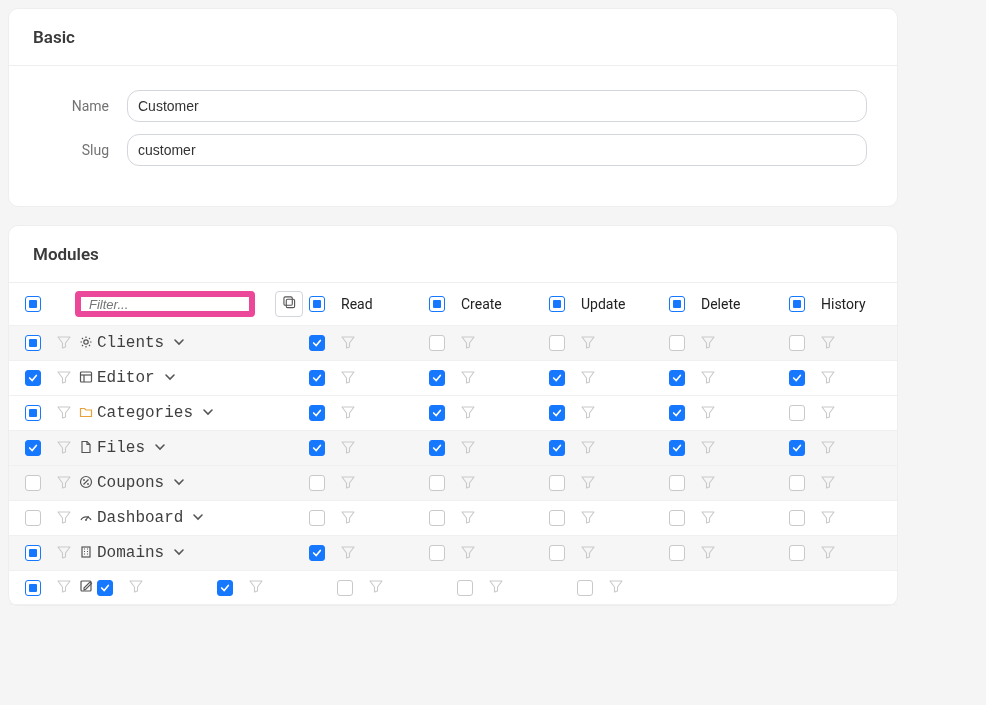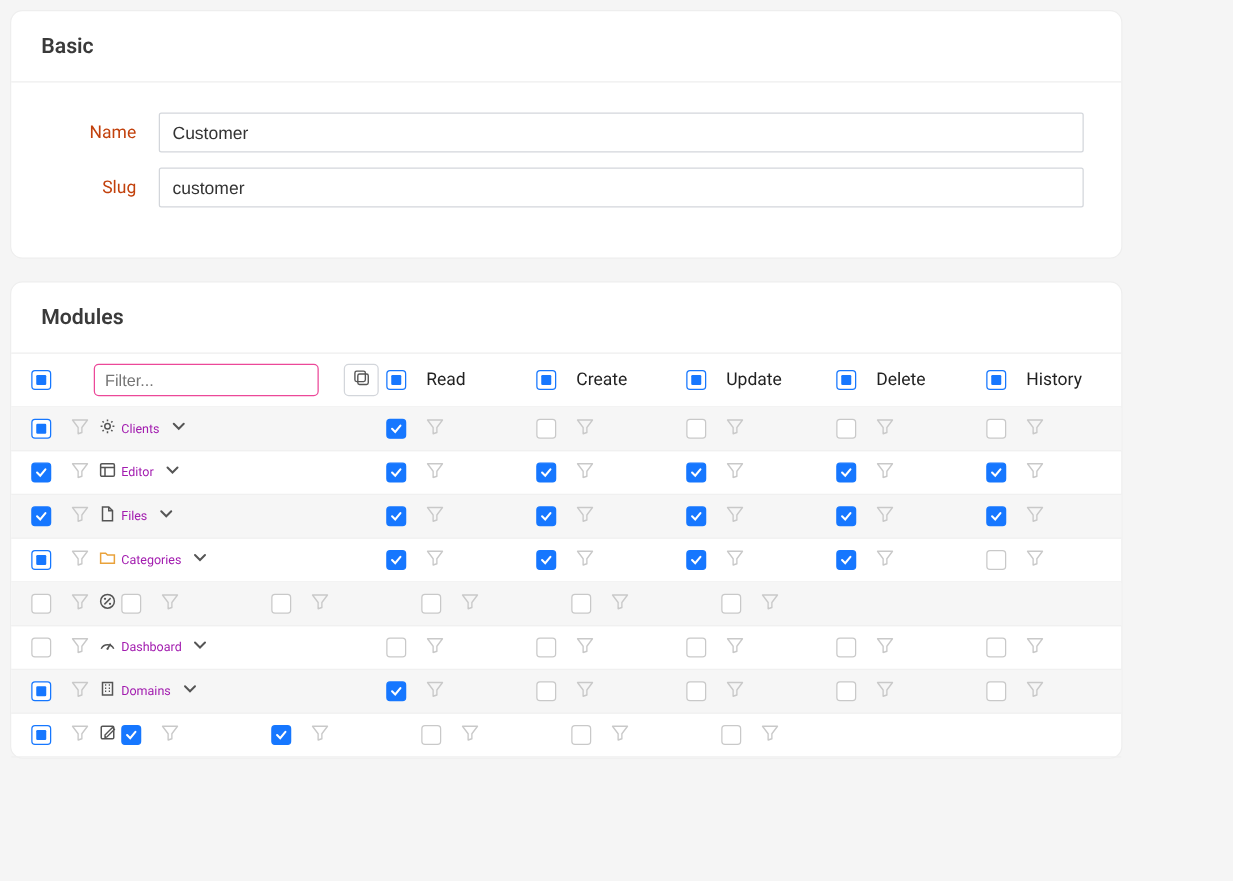--- a/index.html
+++ b/index.html
@@ -35,28 +35,28 @@
   }
   .form-row {
     display: flex;
     align-items: center;
     margin-bottom: 12px;
   }
   .form-label {
     width: 70px;
     text-align: right;
     margin-right: 18px;
-    color: #c2410c;
+    color: #737373;
     font-size: 14px;
   }
   .form-control {
     flex: 1;
     height: 32px;
     border: 1px solid #d3d6db;
-    border-radius: 2px;
+    border-radius: 12px;
     padding: 0 10px;
     font-size: 14px;
     color: #333;
     outline: none;
   }
   .select-wrap {
     flex: 1;
     display: flex;
   }
   .select-box {
@@ -102,25 +102,26 @@
   .data-row.striped { background: #f6f6f6; }
   .col-select { width: 28px; display:flex; align-items:center; }
   .col-funnel { width: 22px; display:flex; align-items:center; justify-content:center; }
   .col-icon   { width: 22px; display:flex; align-items:center; justify-content:center; color:#555; }
   .col-name   { flex: 1; display:flex; align-items:center; gap:8px; }
   .col-perm   { width: 120px; display:flex; align-items:center; gap:16px; }
   .col-perm.history { width: 92px; }
   .filter-input {
     height: 26px;
     width: 180px;
-    border: 1px solid #ec4899;
+    border: 6px solid #ec4899;
     border-radius: 4px;
     padding: 0 8px;
     font-size: 13px;
     margin-right: 10px;
+    font-style: italic;
   }
   .copy-btn {
     width: 28px; height: 26px;
     border: 1px solid #d3d6db;
     border-radius: 4px;
     background: #fff;
     display:flex; align-items:center; justify-content:center;
     cursor:pointer;
     color:#555;
   }
@@ -163,21 +164,21 @@
   .cb.checked .check { display: block; }
 
   .funnel {
     color: #c9c9c9;
     cursor: pointer;
   }
   .chevron {
     color: #555;
     cursor: pointer;
   }
-  .mod-label { font-size: 10px; color:#a21caf; }
+  .mod-label { font-size: 16px; color:#404040;font-family:Liberation Mono, monospace; }
   .folder-icon { color: #e9a23b; }
 </style>
 </head>
 <body>
 
 <div class="page">
 
   <div class="card">
     <div class="card-header">
       <span class="card-title">Basic</span>
@@ -364,20 +365,87 @@
               <span class="cb checked">
                 <svg class="check" viewBox="0 0 12 12">
                   <use href="#i-checkmark"></use>
                 </svg>
               </span>
               <span class="funnel"><svg width="14" height="14" viewBox="0 0 14 14">
                   <use href="#i-funnel"></use>
                 </svg></span>
             </div>
           </div>
+          <div class="data-row">
+            <div class="col-select">
+              <span class="cb indet"></span>
+            </div>
+            <div class="col-funnel">
+              <span class="funnel"><svg width="14" height="14" viewBox="0 0 14 14">
+                  <use href="#i-funnel"></use>
+                </svg></span>
+            </div>
+            <div class="col-icon">
+              <span class="folder-icon"><svg width="14" height="14" viewBox="0 0 14 14">
+                  <use href="#i-folder"></use>
+                </svg></span>
+            </div>
+            <div class="col-name">
+    <span class="mod-label">Categories</span>
+    <span class="chevron"><svg width="14" height="14" viewBox="0 0 14 14">
+                  <use href="#i-chevron"></use>
+                </svg></span>
+  </div>
+            <div class="col-perm">
+              <span class="cb checked">
+                <svg class="check" viewBox="0 0 12 12">
+                  <use href="#i-checkmark"></use>
+                </svg>
+              </span>
+              <span class="funnel"><svg width="14" height="14" viewBox="0 0 14 14">
+                  <use href="#i-funnel"></use>
+                </svg></span>
+            </div>
+            <div class="col-perm">
+              <span class="cb checked">
+                <svg class="check" viewBox="0 0 12 12">
+                  <use href="#i-checkmark"></use>
+                </svg>
+              </span>
+              <span class="funnel"><svg width="14" height="14" viewBox="0 0 14 14">
+                  <use href="#i-funnel"></use>
+                </svg></span>
+            </div>
+            <div class="col-perm">
+              <span class="cb checked">
+                <svg class="check" viewBox="0 0 12 12">
+                  <use href="#i-checkmark"></use>
+                </svg>
+              </span>
+              <span class="funnel"><svg width="14" height="14" viewBox="0 0 14 14">
+                  <use href="#i-funnel"></use>
+                </svg></span>
+            </div>
+            <div class="col-perm">
+              <span class="cb checked">
+                <svg class="check" viewBox="0 0 12 12">
+                  <use href="#i-checkmark"></use>
+                </svg>
+              </span>
+              <span class="funnel"><svg width="14" height="14" viewBox="0 0 14 14">
+                  <use href="#i-funnel"></use>
+                </svg></span>
+            </div>
+            <div class="col-perm history">
+              <span class="cb"></span>
+              <span class="funnel"><svg width="14" height="14" viewBox="0 0 14 14">
+                  <use href="#i-funnel"></use>
+                </svg></span>
+            </div>
+          </div>
           <div class="data-row striped">
             <div class="col-select">
               <span class="cb checked">
                 <svg class="check" viewBox="0 0 12 12">
                   <use href="#i-checkmark"></use>
                 </svg>
               </span>
             </div>
             <div class="col-funnel">
               <span class="funnel"><svg width="14" height="14" viewBox="0 0 14 14">
@@ -439,101 +507,40 @@
               <span class="cb checked">
                 <svg class="check" viewBox="0 0 12 12">
                   <use href="#i-checkmark"></use>
                 </svg>
               </span>
               <span class="funnel"><svg width="14" height="14" viewBox="0 0 14 14">
                   <use href="#i-funnel"></use>
                 </svg></span>
             </div>
           </div>
-          <div class="data-row">
-            <div class="col-select">
-              <span class="cb indet"></span>
-            </div>
-            <div class="col-funnel">
-              <span class="funnel"><svg width="14" height="14" viewBox="0 0 14 14">
-                  <use href="#i-funnel"></use>
-                </svg></span>
-            </div>
-            <div class="col-icon">
-              <span class="folder-icon"><svg width="14" height="14" viewBox="0 0 14 14">
-                  <use href="#i-folder"></use>
-                </svg></span>
-            </div>
-            <div class="col-name">
-    <span class="mod-label">Categories</span>
-    <span class="chevron"><svg width="14" height="14" viewBox="0 0 14 14">
-                  <use href="#i-chevron"></use>
-                </svg></span>
-  </div>
-            <div class="col-perm">
-              <span class="cb checked">
-                <svg class="check" viewBox="0 0 12 12">
-                  <use href="#i-checkmark"></use>
-                </svg>
-              </span>
-              <span class="funnel"><svg width="14" height="14" viewBox="0 0 14 14">
-                  <use href="#i-funnel"></use>
-                </svg></span>
-            </div>
-            <div class="col-perm">
-              <span class="cb checked">
-                <svg class="check" viewBox="0 0 12 12">
-                  <use href="#i-checkmark"></use>
-                </svg>
-              </span>
-              <span class="funnel"><svg width="14" height="14" viewBox="0 0 14 14">
-                  <use href="#i-funnel"></use>
-                </svg></span>
-            </div>
-            <div class="col-perm">
-              <span class="cb checked">
-                <svg class="check" viewBox="0 0 12 12">
-                  <use href="#i-checkmark"></use>
-                </svg>
-              </span>
-              <span class="funnel"><svg width="14" height="14" viewBox="0 0 14 14">
-                  <use href="#i-funnel"></use>
-                </svg></span>
-            </div>
-            <div class="col-perm">
-              <span class="cb checked">
-                <svg class="check" viewBox="0 0 12 12">
-                  <use href="#i-checkmark"></use>
-                </svg>
-              </span>
-              <span class="funnel"><svg width="14" height="14" viewBox="0 0 14 14">
-                  <use href="#i-funnel"></use>
-                </svg></span>
-            </div>
-            <div class="col-perm history">
-              <span class="cb"></span>
-              <span class="funnel"><svg width="14" height="14" viewBox="0 0 14 14">
-                  <use href="#i-funnel"></use>
-                </svg></span>
-            </div>
-          </div>
           <div class="data-row striped">
             <div class="col-select">
               <span class="cb"></span>
             </div>
             <div class="col-funnel">
               <span class="funnel"><svg width="14" height="14" viewBox="0 0 14 14">
                   <use href="#i-funnel"></use>
                 </svg></span>
             </div>
             <div class="col-icon">
               <span class=""><svg width="14" height="14" viewBox="0 0 14 14">
                   <use href="#i-percent"></use>
                 </svg></span>
             </div>
+            <div class="col-name">
+    <span class="mod-label">Coupons</span>
+    <span class="chevron"><svg width="14" height="14" viewBox="0 0 14 14">
+                  <use href="#i-chevron"></use>
+                </svg></span>
+  </div>
             <div class="col-perm">
               <span class="cb"></span>
               <span class="funnel"><svg width="14" height="14" viewBox="0 0 14 14">
                   <use href="#i-funnel"></use>
                 </svg></span>
             </div>
             <div class="col-perm">
               <span class="cb"></span>
               <span class="funnel"><svg width="14" height="14" viewBox="0 0 14 14">
                   <use href="#i-funnel"></use>

